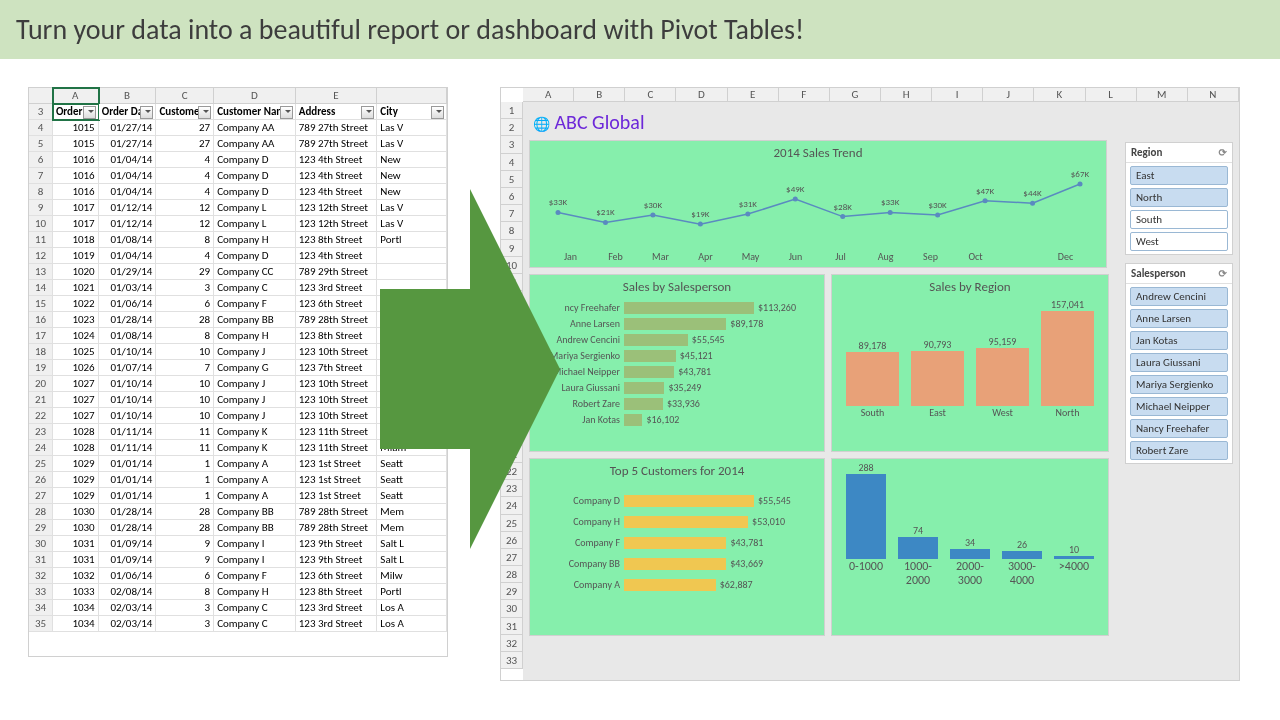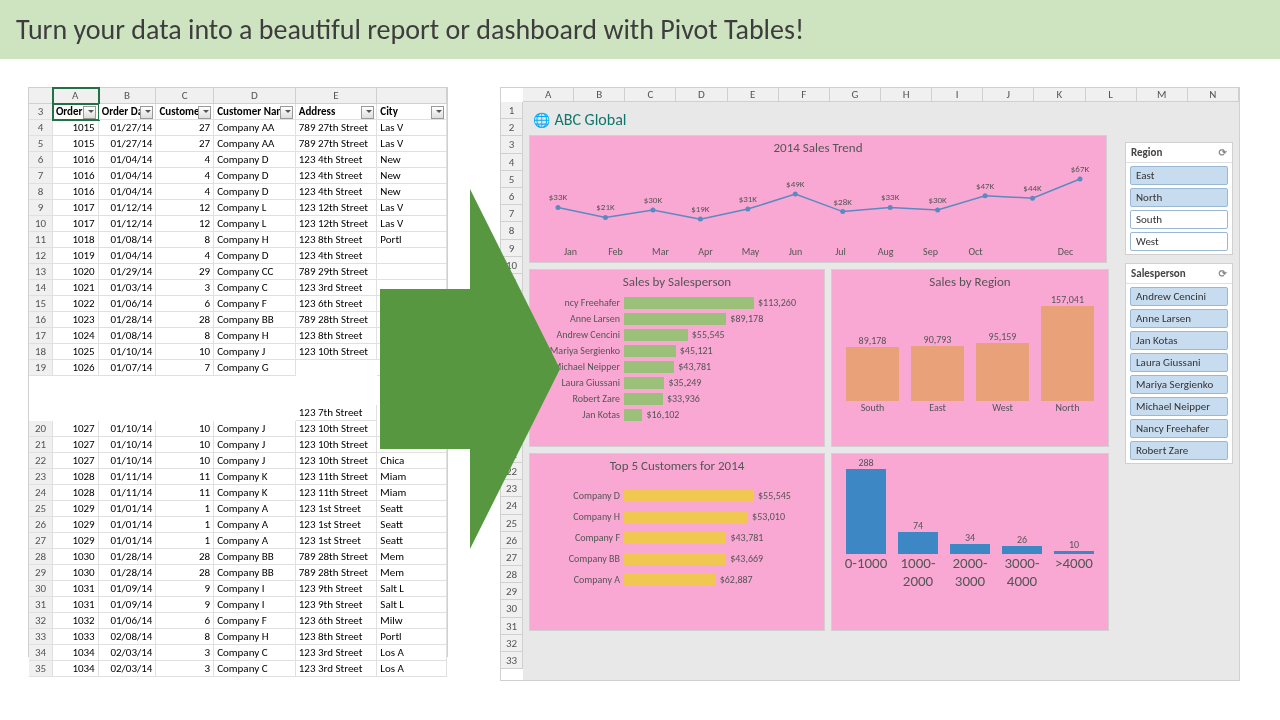--- a/index.html
+++ b/index.html
@@ -17,27 +17,27 @@
 .grid-row .rh { background: #f0f0f0; text-align: center; color: #555; }
 .hdr-cell { background: #fff; font-weight: bold; position: relative; padding-right: 14px !important; }
 .hdr-cell::after { content: ''; position: absolute; right: 2px; top: 2px; width: 11px; height: 11px; border: 1px solid #999; background: linear-gradient(#fff,#ddd); }
 .hdr-cell::before { content: ''; position: absolute; right: 4px; top: 6px; border: 3px solid transparent; border-top-color: #555; z-index: 1; }
 .sel { outline: 2px solid #217346; outline-offset: -1px; }
 .arrow { position: absolute; left: 380px; top: 130px; width: 180px; height: 360px; z-index: 5; }
 .arrow svg { width: 100%; height: 100%; }
 .dash-body { position: absolute; left: 22px; right: 0; top: 14px; bottom: 0; background: #e8e8e8; padding: 6px; }
 .dash-title-row { display: flex; justify-content: space-between; align-items: center; margin: 2px 4px 6px; }
 .dash-title { font-size: 22px; color: #3a3a3a; }
-.brand { font-size: 16px; color: #0f766e; }
+.brand { font-size: 20px; color: #6d28d9; }
 .brand::before { content: '🌐'; font-size: 14px; margin-right: 4px; }
 .row-hdrs-right { position: absolute; left: 0; top: 14px; width: 22px; background: #f0f0f0; }
 .row-hdrs-right div { border-bottom: 1px solid #d0d0d0; border-right: 1px solid #d0d0d0; text-align: center; color: #555; height: 17.2px; font-size: 11px; line-height: 17px; }
 .col-hdrs-right { position: absolute; left: 22px; right: 0; top: 0; display: flex; background: #f0f0f0; }
 .col-hdrs-right div { flex: 1; border-right: 1px solid #d0d0d0; border-bottom: 1px solid #d0d0d0; text-align: center; color: #555; font-size: 11px; padding: 0; }
-.chart-box { background: #f9a8d4; border: 1px solid #d0d0d0; display: inline-block; vertical-align: top; position: relative; }
+.chart-box { background: #86efac; border: 1px solid #d0d0d0; display: inline-block; vertical-align: top; position: relative; }
 .chart-title { text-align: center; font-size: 13px; color: #555; padding: 4px 0 2px; }
 .row1 { margin-bottom: 6px; }
 .trend-box { width: 578px; height: 128px; }
 .row2 .chart-box { height: 178px; }
 .row3 .chart-box { height: 178px; }
 .region-box, .amount-box { width: 278px; }
 .sales-box, .cust-box { width: 296px; margin-right: 6px; }
 .slicer-col { position: absolute; right: 6px; top: 40px; width: 108px; }
 .slicer { background: #fff; border: 1px solid #d0d0d0; margin-bottom: 8px; font-size: 11px; }
 .slicer-hdr { display: flex; justify-content: space-between; padding: 3px 5px; border-bottom: 1px solid #e0e0e0; font-weight: bold; color: #444; }
@@ -218,21 +218,21 @@
           <div style="width: 82px;">Company J</div>
           <div style="width: 82px;">123 10th Street</div>
           <div style="width: 70px;"></div>
         </div>
         <div class="grid-row">
           <div class="rh" style="width: 24px;">19</div>
           <div style="width: 46px; text-align: right;">1026</div>
           <div style="width: 58px; text-align: right;">01/07/14</div>
           <div style="width: 58px; text-align: right;">7</div>
           <div style="width: 82px;">Company G</div>
-          <div style="width: 82px; margin-top: 45px;">123 7th Street</div>
+          <div style="width: 82px;">123 7th Street</div>
           <div style="width: 70px;"></div>
         </div>
         <div class="grid-row">
           <div class="rh" style="width: 24px;">20</div>
           <div style="width: 46px; text-align: right;">1027</div>
           <div style="width: 58px; text-align: right;">01/10/14</div>
           <div style="width: 58px; text-align: right;">10</div>
           <div style="width: 82px;">Company J</div>
           <div style="width: 82px;">123 10th Street</div>
           <div style="width: 70px;"></div>
@@ -603,21 +603,21 @@
               </div>
               <div class="vbar">
                 <div class="vbar-val">26</div>
                 <div class="vbar-bar" style="background:#3d88c4;height:7.673611111111111px"></div>
               </div>
               <div class="vbar">
                 <div class="vbar-val">10</div>
                 <div class="vbar-bar" style="background:#3d88c4;height:2.951388888888889px"></div>
               </div>
             </div>
-        <div id="amount-cats" class="cats-row" style="font-size:15px">
+        <div id="amount-cats" class="cats-row" style="font-size:12px">
               <div style="flex: 1 1 0%; text-align: center;">0-1000</div>
               <div style="flex: 1 1 0%; text-align: center;">1000-2000</div>
               <div style="flex: 1 1 0%; text-align: center;">2000-3000</div>
               <div style="flex: 1 1 0%; text-align: center;">3000-4000</div>
               <div style="flex: 1 1 0%; text-align: center;">&gt;4000</div>
             </div>
       </div>
     </div>
 
     <div class="slicer-col">

